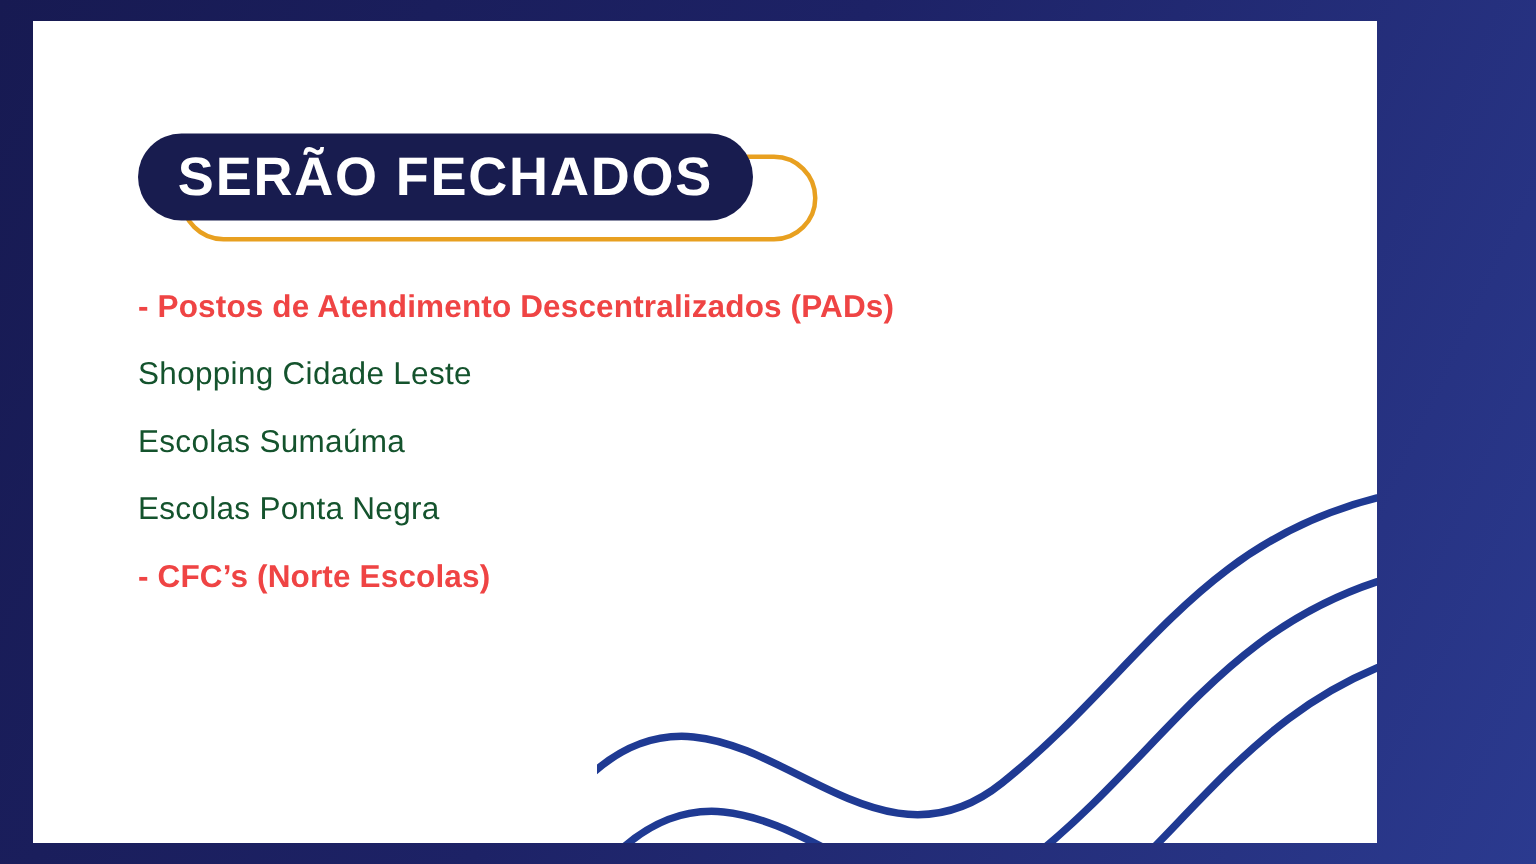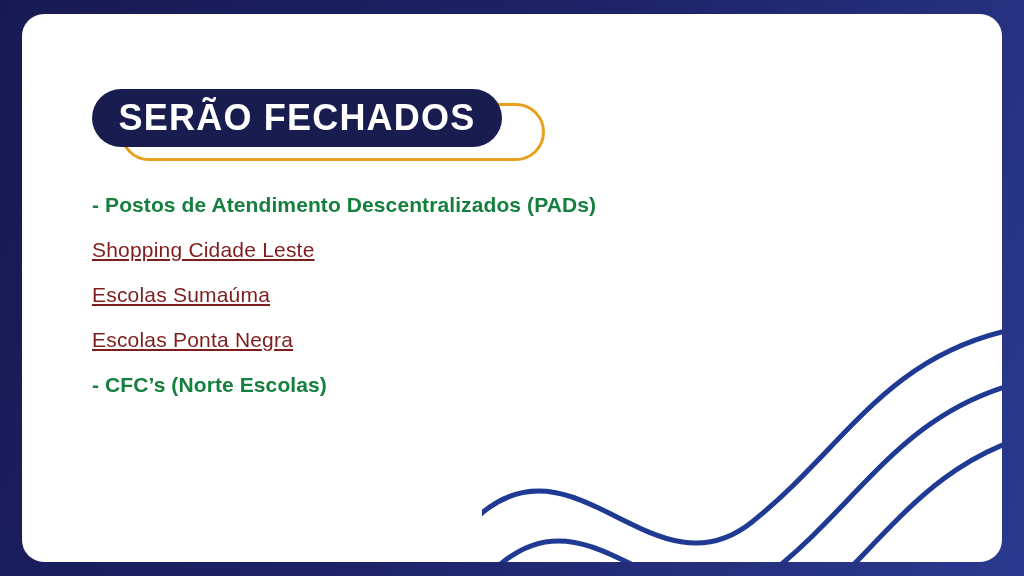--- a/index.html
+++ b/index.html
@@ -17,25 +17,24 @@
     position: relative;
     width: 1024px;
     height: 576px;
     background: linear-gradient(115deg, #171a52 0%, #1d2266 45%, #2b3a8f 100%);
     overflow: hidden;
   }
   .slide-inner {
     position: absolute;
     left: 22px;
     top: 14px;
-    width: 980px;
+    width: 896px;
     height: 548px;
     background: #ffffff;
     overflow: hidden;
-    border-radius: 22px;
   }
   
   .waves {
     position: absolute;
     right: 0;
     bottom: 0;
     width: 520px;
     height: 290px;
     pointer-events: none;
   }
@@ -77,34 +76,33 @@
     line-height: 1;
     white-space: nowrap;
   }
   .content {
     position: absolute;
     left: 70px;
     top: 168px;
     width: 760px;
   }
   .line {
-    color: #15803d;
+    color: #ef4444;
     font-size: 21px;
     line-height: 45px;
     white-space: nowrap;
   }
   .line.head {
     font-weight: bold;
     letter-spacing: 0.1px;
   }
   .line.item {
     font-weight: normal;
-    color: #7f1d1d;
+    color: #14532d;
     letter-spacing: 0.2px;
-    text-decoration: underline;
   }
 </style>
 </head>
 <body>
 
 <div class="slide">
   <div class="slide-inner">
 
     <svg class="waves" viewBox="0 0 520 290" preserveAspectRatio="none">
       <path d="M-10,250 C90,150 170,330 270,250 C360,178 400,90 520,60" fill="none" stroke="#1f3a93" stroke-width="5" stroke-linecap="round"></path>

